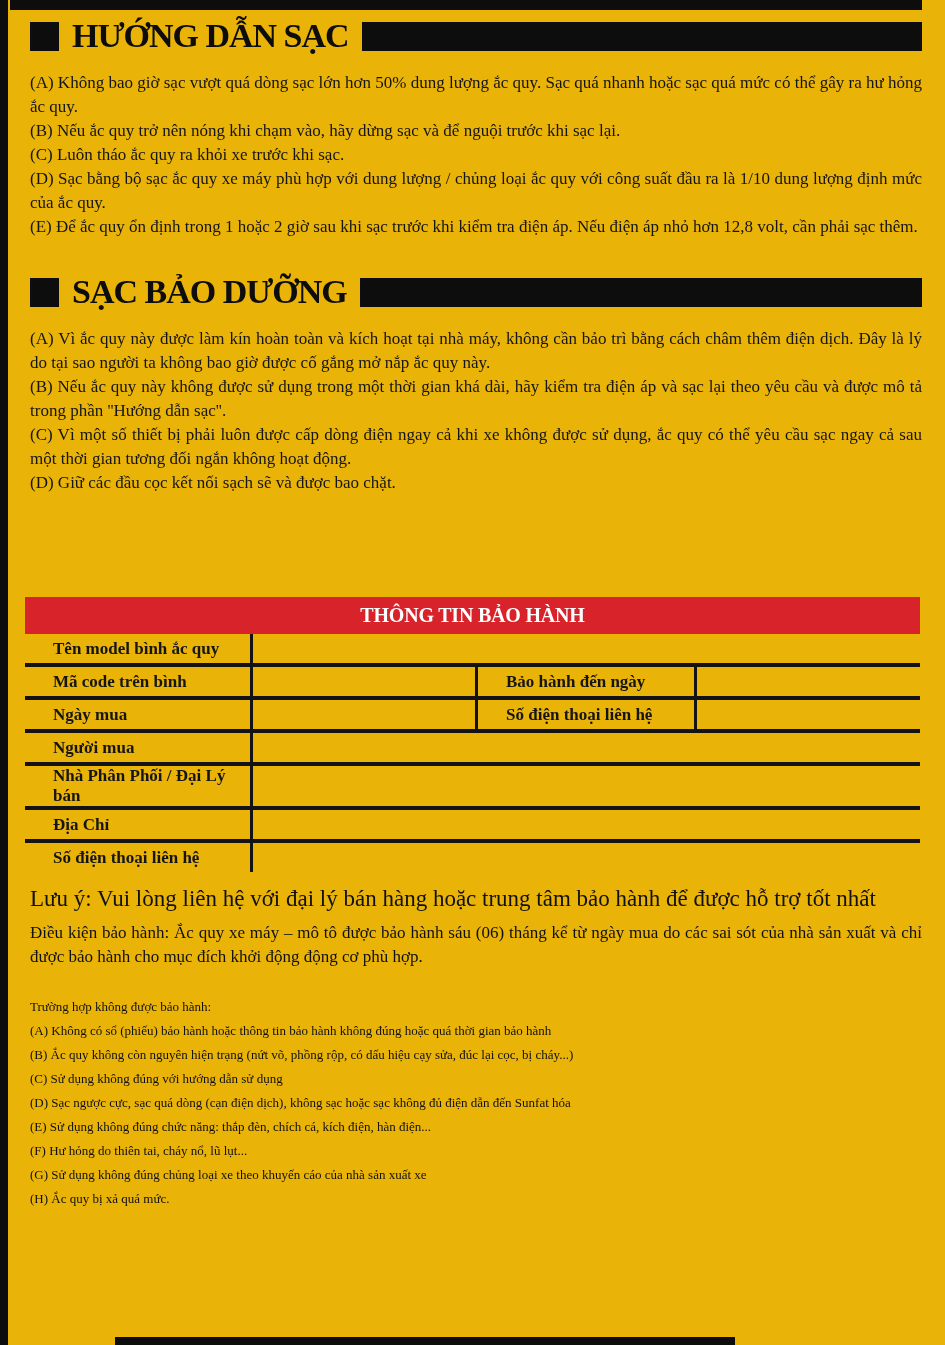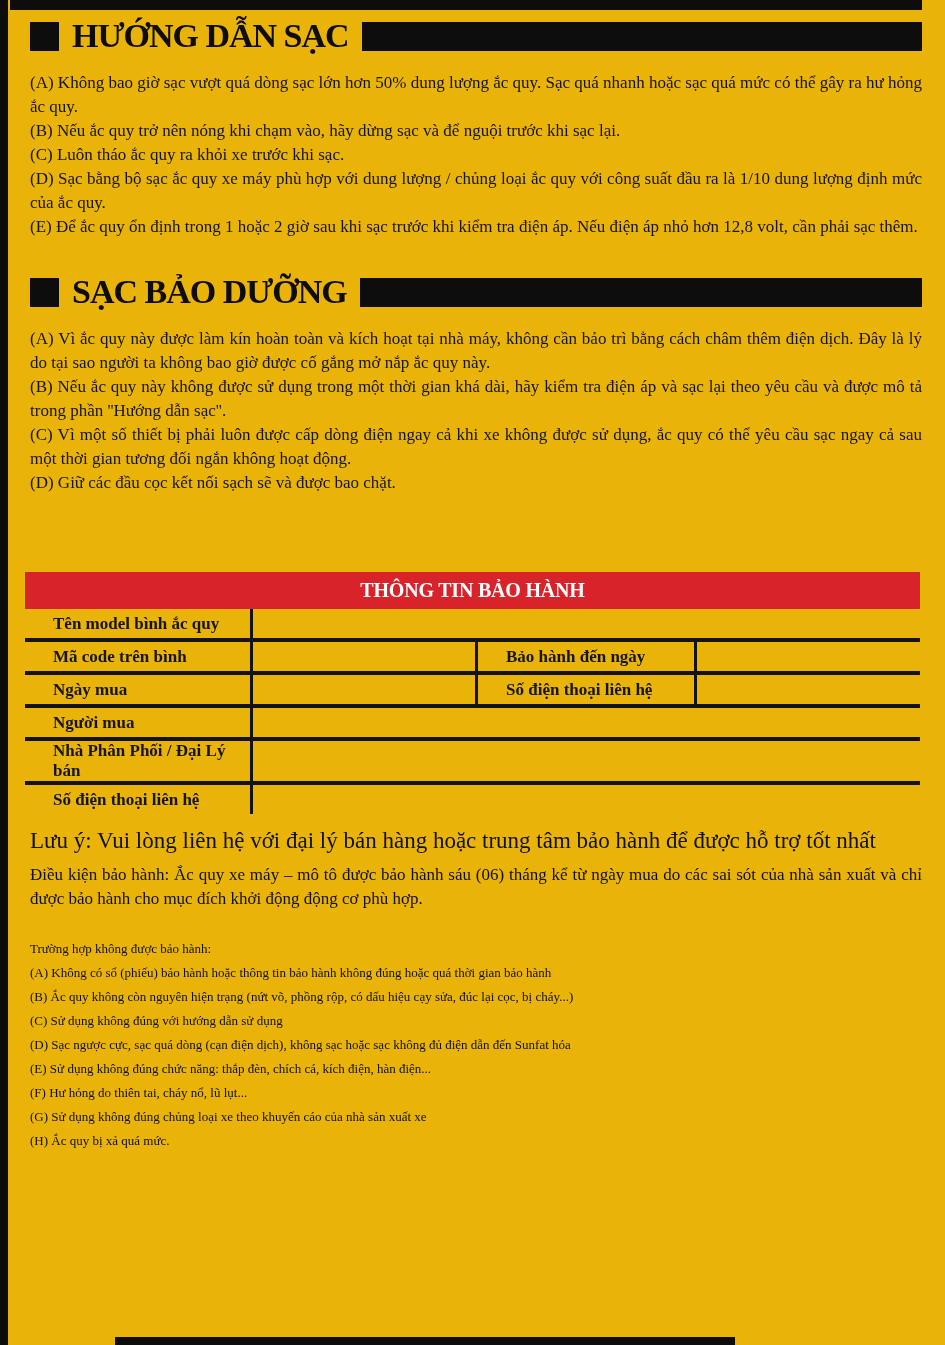--- a/index.html
+++ b/index.html
@@ -25,21 +25,21 @@
   }
   .section-head .fill-bar{flex:1 1 auto;height:29px;background:#0d0d0d;}
 
   .head-1{margin-top:20px;}
   .head-2{margin-top:37px;}
 
   .paras{margin-top:19px;font-size:17px;line-height:24px;color:#151515;}
   .paras .para{text-align:justify;}
 
   
-  .wtable{margin-top:77px;margin-left:-5px;width:895px;}
+  .wtable{margin-top:102px;margin-left:-5px;width:895px;}
   .thead{
     height:37px;display:flex;align-items:center;justify-content:center;
     background:#d9232b;color:#fff;font-weight:bold;font-size:20px;letter-spacing:-0.2px;
   }
   .trow{display:grid;align-items:center;min-height:29px;font-size:17px;font-weight:bold;color:#151515;}
   .trow + .trow{border-top:4px solid #131313;}
   .trow.cols2{grid-template-columns:228px 1fr;}
   .trow.cols4{grid-template-columns:228px 225px 219px 1fr;}
   .tcell{height:100%;min-height:29px;display:flex;align-items:center;box-sizing:border-box;}
   .tcell.label{padding-left:28px;padding-right:12px;}
@@ -110,20 +110,24 @@
       <div class="trow cols2">
         <div class="tcell label vline">Người mua</div>
         <div class="tcell"></div>
       </div>
 
       <div class="trow cols2">
         <div class="tcell label vline">Nhà Phân Phối / Đại Lý bán</div>
         <div class="tcell"></div>
       </div>
 
+      <div class="trow cols2">
+        <div class="tcell label vline">Địa Chỉ</div>
+        <div class="tcell"></div>
+      </div>
 
       <div class="trow cols2">
         <div class="tcell label vline">Số điện thoại liên hệ</div>
         <div class="tcell"></div>
       </div>
     </div>
 
     <div class="note">Lưu ý: Vui lòng liên hệ với đại lý bán hàng hoặc trung tâm bảo hành để được hỗ trợ tốt nhất</div>
     <div class="conditions">Điều kiện bảo hành: Ắc quy xe máy – mô tô được bảo hành sáu (06) tháng kể từ ngày mua do các sai sót của nhà sản xuất và chỉ được bảo hành cho mục đích khởi động động cơ phù hợp.</div>
 

